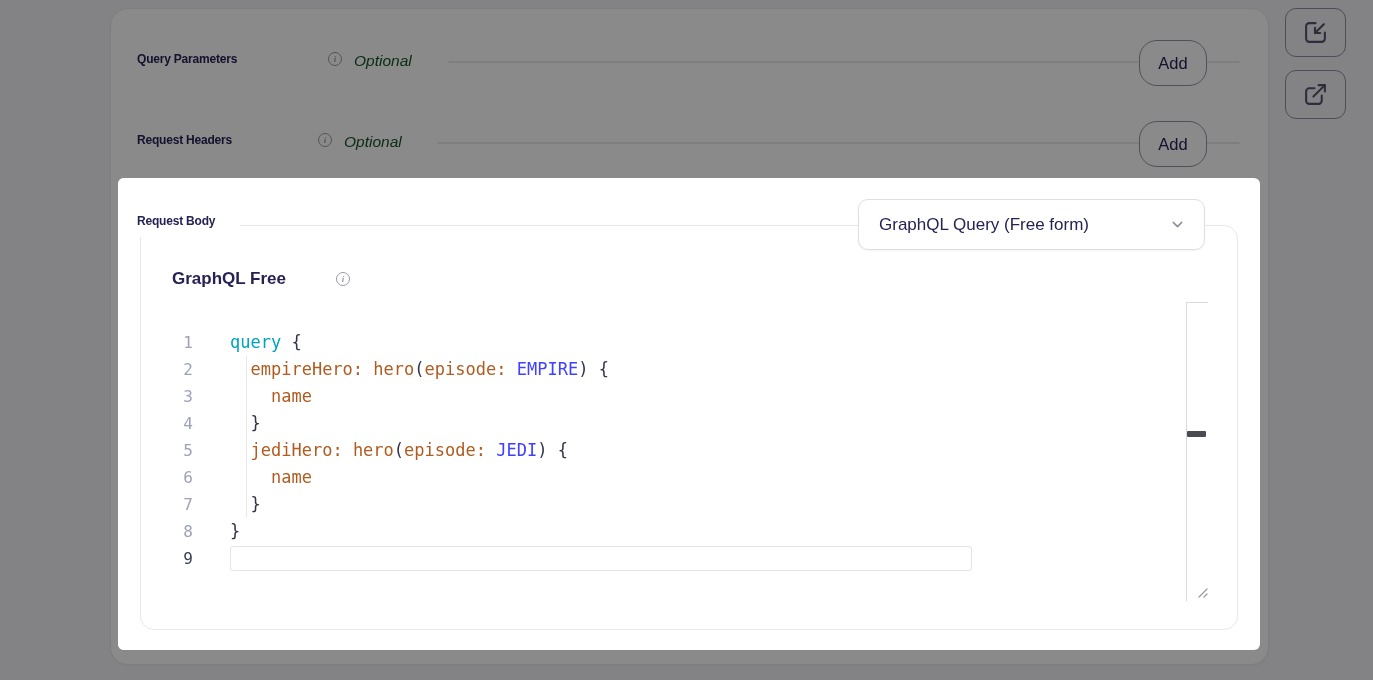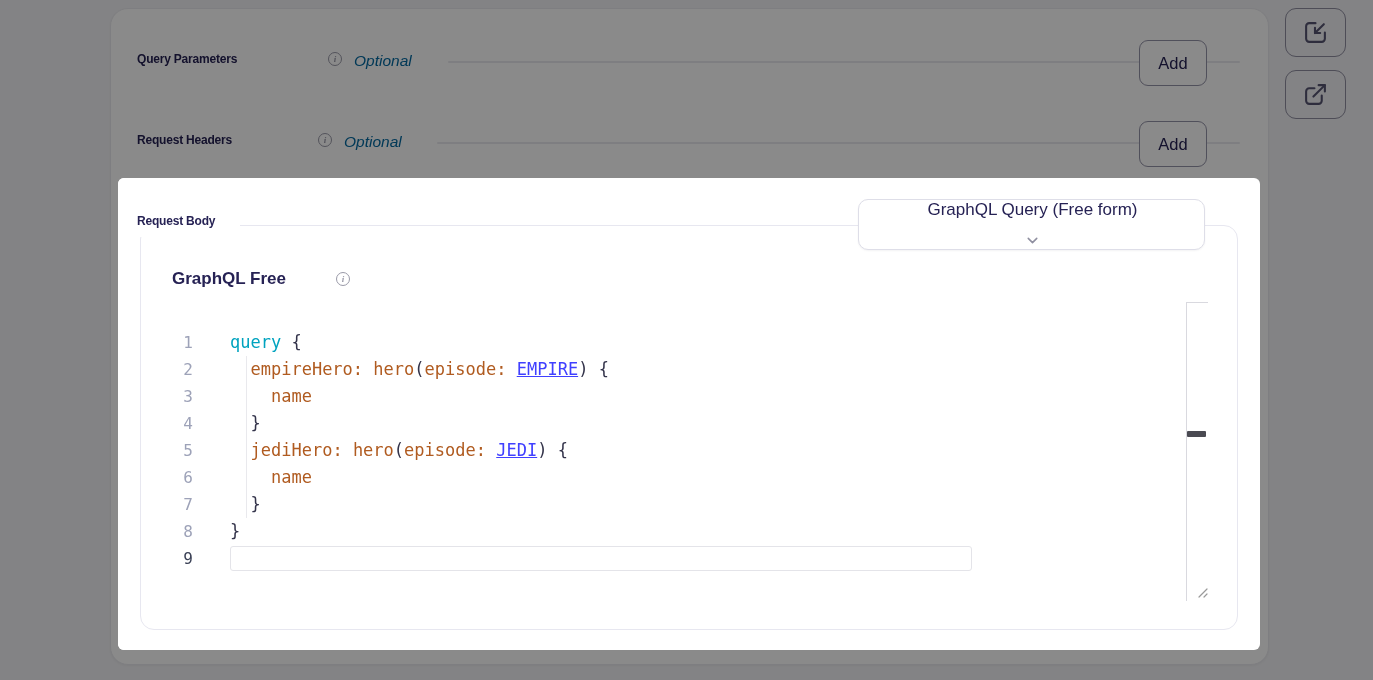--- a/index.html
+++ b/index.html
@@ -4,51 +4,51 @@
 <style>
   html,body{margin:0;padding:0;}
   .stage{position:relative;width:1373px;height:680px;overflow:hidden;background:#f2f2f5;
          font-family:"Liberation Sans",sans-serif;-webkit-font-smoothing:antialiased;}
   .abs{position:absolute;}
 
   
   .main-card{left:110px;top:8px;width:1157px;height:655px;background:#fff;
              border:1px solid #e9e9ee;border-radius:18px;box-shadow:0 1px 2px rgba(20,20,40,.04);}
   .sec-title{font-weight:700;font-size:12px;letter-spacing:-.2px;color:var(--navy);line-height:24px;}
-  .optional{font-style:italic;font-size:15.5px;color:#0369a1;line-height:24px;}
+  .optional{font-style:italic;font-size:15.5px;color:#14532d;line-height:24px;}
   .hr{height:2px;background:#e9e9ee;border-radius:1px;}
-  .add-btn{width:66px;height:44px;background:#fff;border:1.5px solid #9594a8;border-radius:9px;
+  .add-btn{width:66px;height:44px;background:#fff;border:1.5px solid #9594a8;border-radius:18px;
            color:var(--navy);font-size:16.5px;font-weight:500;display:flex;align-items:center;justify-content:center;}
   .info{display:inline-flex;width:14px;height:14px;border:1.3px solid #9a9aa8;border-radius:50%;
         color:#9a9aa8;font:italic 700 9px "Liberation Serif",serif;align-items:center;justify-content:center;box-sizing:border-box;}
   .side-btn{left:1285px;width:59px;height:47px;border:1.5px solid #908fa2;border-radius:11px;
             background:transparent;color:#565471;display:flex;align-items:center;justify-content:center;}
 
   
   .overlay{left:118px;top:178px;width:1142px;height:472px;border-radius:6px;
            box-shadow:0 0 0 2000px var(--overlay);}
   .spotlight{left:118px;top:178px;width:908px;height:472px;background:#fff;border-radius:6px;}
 
   .inner-card{left:22px;top:47px;width:1098px;height:405px;border:1.5px solid #e7e7f0;border-radius:14px;box-sizing:border-box;}
   .rb-legend{left:0;top:27px;height:32px;background:#fff;padding:0 25px 0 19px;display:flex;align-items:center;}
   .dropdown{left:740px;top:21px;width:347px;height:51px;background:#fff;border:1px solid #dedee8;border-radius:10px;
             box-sizing:border-box;display:flex;align-items:center;padding:0 18px 0 20px;
-            box-shadow:0 1px 2px rgba(16,16,40,.05);color:var(--navy);font-size:17px;flex-direction:column;}
+            box-shadow:0 1px 2px rgba(16,16,40,.05);color:var(--navy);font-size:17px;}
   .dropdown .dd-label{flex:1;}
   .gql-label{left:54px;top:90px;font-weight:700;font-size:17px;color:var(--navy);line-height:22px;}
 
   
   .editor{left:0;top:151px;right:0;}
   .code-line{display:flex;height:27px;line-height:27px;font-family:"DejaVu Sans Mono",monospace;font-size:17px;}
   .ln{flex:0 0 75px;text-align:right;color:#9da2b8;font-size:16px;}
   .code{white-space:pre;flex:1;margin:0 54px 0 37px;color:var(--c-pn);}
   .code-line.active .ln{color:#3c4257;}
   .code-line.active .code{border:1px solid #e4e4e9;border-radius:3px;box-sizing:border-box;
                           height:25px;line-height:23px;margin-top:1px;}
-  .tok-kw{color:var(--c-kw);} .tok-fld{color:var(--c-fld);text-align:center;} .tok-enum{color:var(--c-enum);text-decoration:underline;} .tok-pn{color:var(--c-pn);}
+  .tok-kw{color:var(--c-kw);} .tok-fld{color:var(--c-fld);text-align:center;} .tok-enum{color:var(--c-enum);} .tok-pn{color:var(--c-pn);}
   .indent-guide{left:128px;top:178px;width:1px;height:162px;background:#e9e9ed;}
   .scroll-track{left:1068px;top:124px;width:21px;height:298px;border-left:1px solid #d9d9df;border-top:1px solid #d9d9df;}
   .scroll-thumb{left:1069px;top:253px;width:19px;height:6px;background:#4a4a52;border-radius:1px;}
   .resize-grip{left:1077px;top:407px;}
 </style>
 </head>
 <body>
 
 <div class="stage" style="--navy: #262254; --overlay: rgba(0,0,0,0.46); --c-kw: #00a3bf; --c-fld: #b05b20; --c-enum: #4040ff; --c-pn: #33334a;">
 

